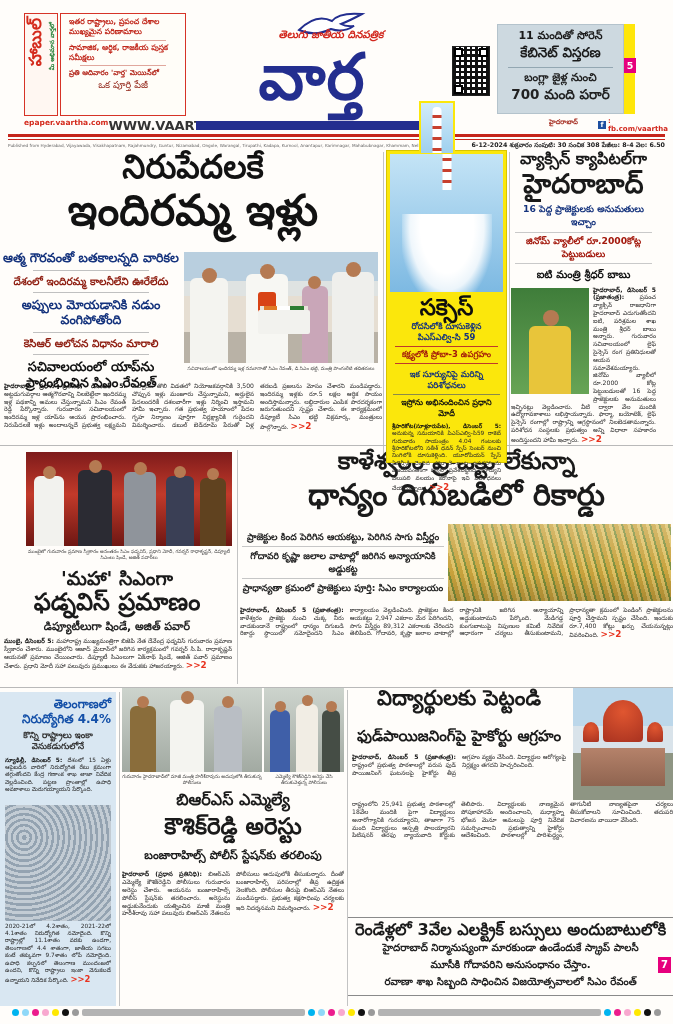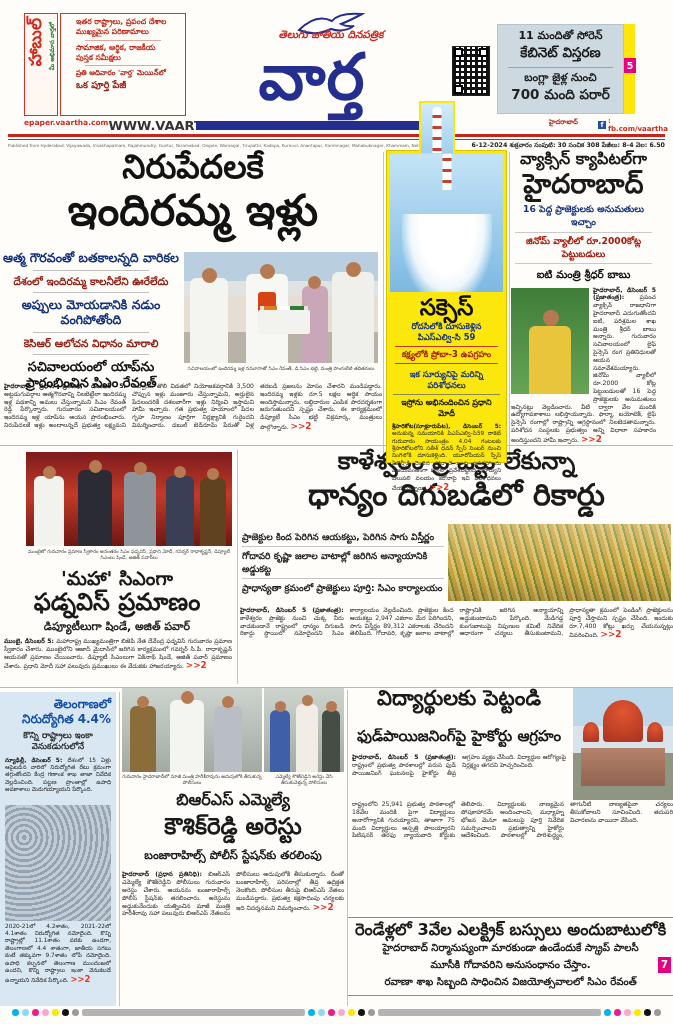--- a/index.html
+++ b/index.html
@@ -7,25 +7,25 @@
   body { font-family:"DejaVu Sans","Liberation Sans",sans-serif; }
   #page { position:relative; width:673px; height:1024px; background:#fffdfa; margin:0 auto; overflow:hidden; color:#1a1a1a; }
   .abs { position:absolute; }
   .ctr { text-align:center; }
 
   
   .promo-box { left:24px; top:13px; width:162px; height:103px; display:flex; }
   .promo-side { width:34px; border:1.5px solid #d63327; margin-right:2px; position:relative; overflow:hidden; background:#fff7f2; }
   .promo-vtitle { position:absolute; left:2px; top:4px; writing-mode:vertical-rl; transform:rotate(180deg); color:#d42a1c; font-weight:800; font-size:17px; line-height:1; }
   .promo-vsub { position:absolute; right:1px; top:8px; writing-mode:vertical-rl; transform:rotate(180deg); color:#1d7a2e; font-weight:700; font-size:6px; }
-  .promo-main { flex:1; border:1.5px solid #d63327; padding:3px 15px; color:#c22a1e; background:#fffdf8; }
+  .promo-main { flex:1; border:1.5px solid #d63327; padding:3px 8px; color:#c22a1e; background:#fffdf8; }
   .promo-g1 { font-size:7.6px; font-weight:700; line-height:1.35; }
   .promo-sep { width:80%; margin:2px auto; border-top:1px solid #e0a79d; }
   .promo-g3 { font-size:7.2px; font-weight:700; color:#b3251a; }
-  .promo-hl { font-size:9.5px; font-weight:700; color:#8e1d10; margin-top:1px; }
+  .promo-hl { font-size:9.5px; font-weight:400; color:#8e1d10; margin-top:1px;text-align:center; }
   .promo-links { left:24px; top:118px; width:162px; display:flex; justify-content:space-between; }
   .promo-epaper { color:#d42a1c; font-weight:800; font-size:7.5px; }
   .promo-site { color:#333; font-weight:800; font-size:13px; }
 
   .tagline { left:236px; top:28px; width:190px; color:#d2281e; font-weight:800; font-style:italic; font-size:10.5px; text-align:center; }
   .logo { left:192px; top:34px; width:240px; height:86px; color:#232e8f; font-weight:800; font-size:64px; line-height:86px; text-align:center; letter-spacing:1px; }
   .logo-bar { left:196px; top:121px; width:234px; height:9px; background:#232e8f; }
   .dove { left:296px; top:10px; width:70px; height:26px; }
 
   .qr { left:452px; top:46px; width:38px; height:50px; background:
@@ -110,21 +110,21 @@
   .f-caption { left:26px; top:549px; width:206px; text-align:center; }
   .f-h1 { left:0; top:567px; width:234px; font-size:19px; font-weight:800; }
   .f-h2 { left:0; top:588px; width:234px; font-size:24px; font-weight:800; }
   .f-sub { left:0; top:620px; width:234px; font-size:11px; font-weight:700; color:#222; }
   .f-body { left:4px; top:637px; width:228px; height:48px; overflow:hidden; }
 
   
   .d-h1 { left:240px; top:447px; width:433px; font-size:24px; font-weight:800; }
   .d-h2 { left:240px; top:477px; width:433px; font-size:30px; font-weight:800; }
   .d-subs { left:242px; top:528px; width:202px; }
-  .d-sub { font-size:9.2px; font-weight:700; color:#222; line-height:1.35; padding:3px 0; text-align:left; }
+  .d-sub { font-size:9.2px; font-weight:700; color:#222; line-height:1.35; padding:3px 0; text-align:center; }
   .d-sub + .d-sub { border-top:1px solid #c6c6c6; }
   .d-photo { left:448px; top:524px; width:223px; height:77px; background:
       repeating-linear-gradient(75deg,#c8a23c 0 4px,#ddbf62 4px 7px,#7e8f3a 7px 9px),
       linear-gradient(180deg,rgba(255,255,255,.25),rgba(0,0,0,.15)); background-blend-mode:overlay; }
   .d-body { left:240px; top:606px; width:433px; height:78px; column-count:4; column-gap:6px; overflow:hidden; }
 
   
   .unemp { left:0; top:692px; width:116px; height:314px; background:#d9e7f2; padding:5px 5px 3px; }
   .u-h { color:#1450a8; font-size:12px; font-weight:800; text-align:right; line-height:1.25; }
   .u-sub { color:#333; font-size:8.7px; font-weight:700; text-align:center; margin-top:3px; line-height:1.3; }

